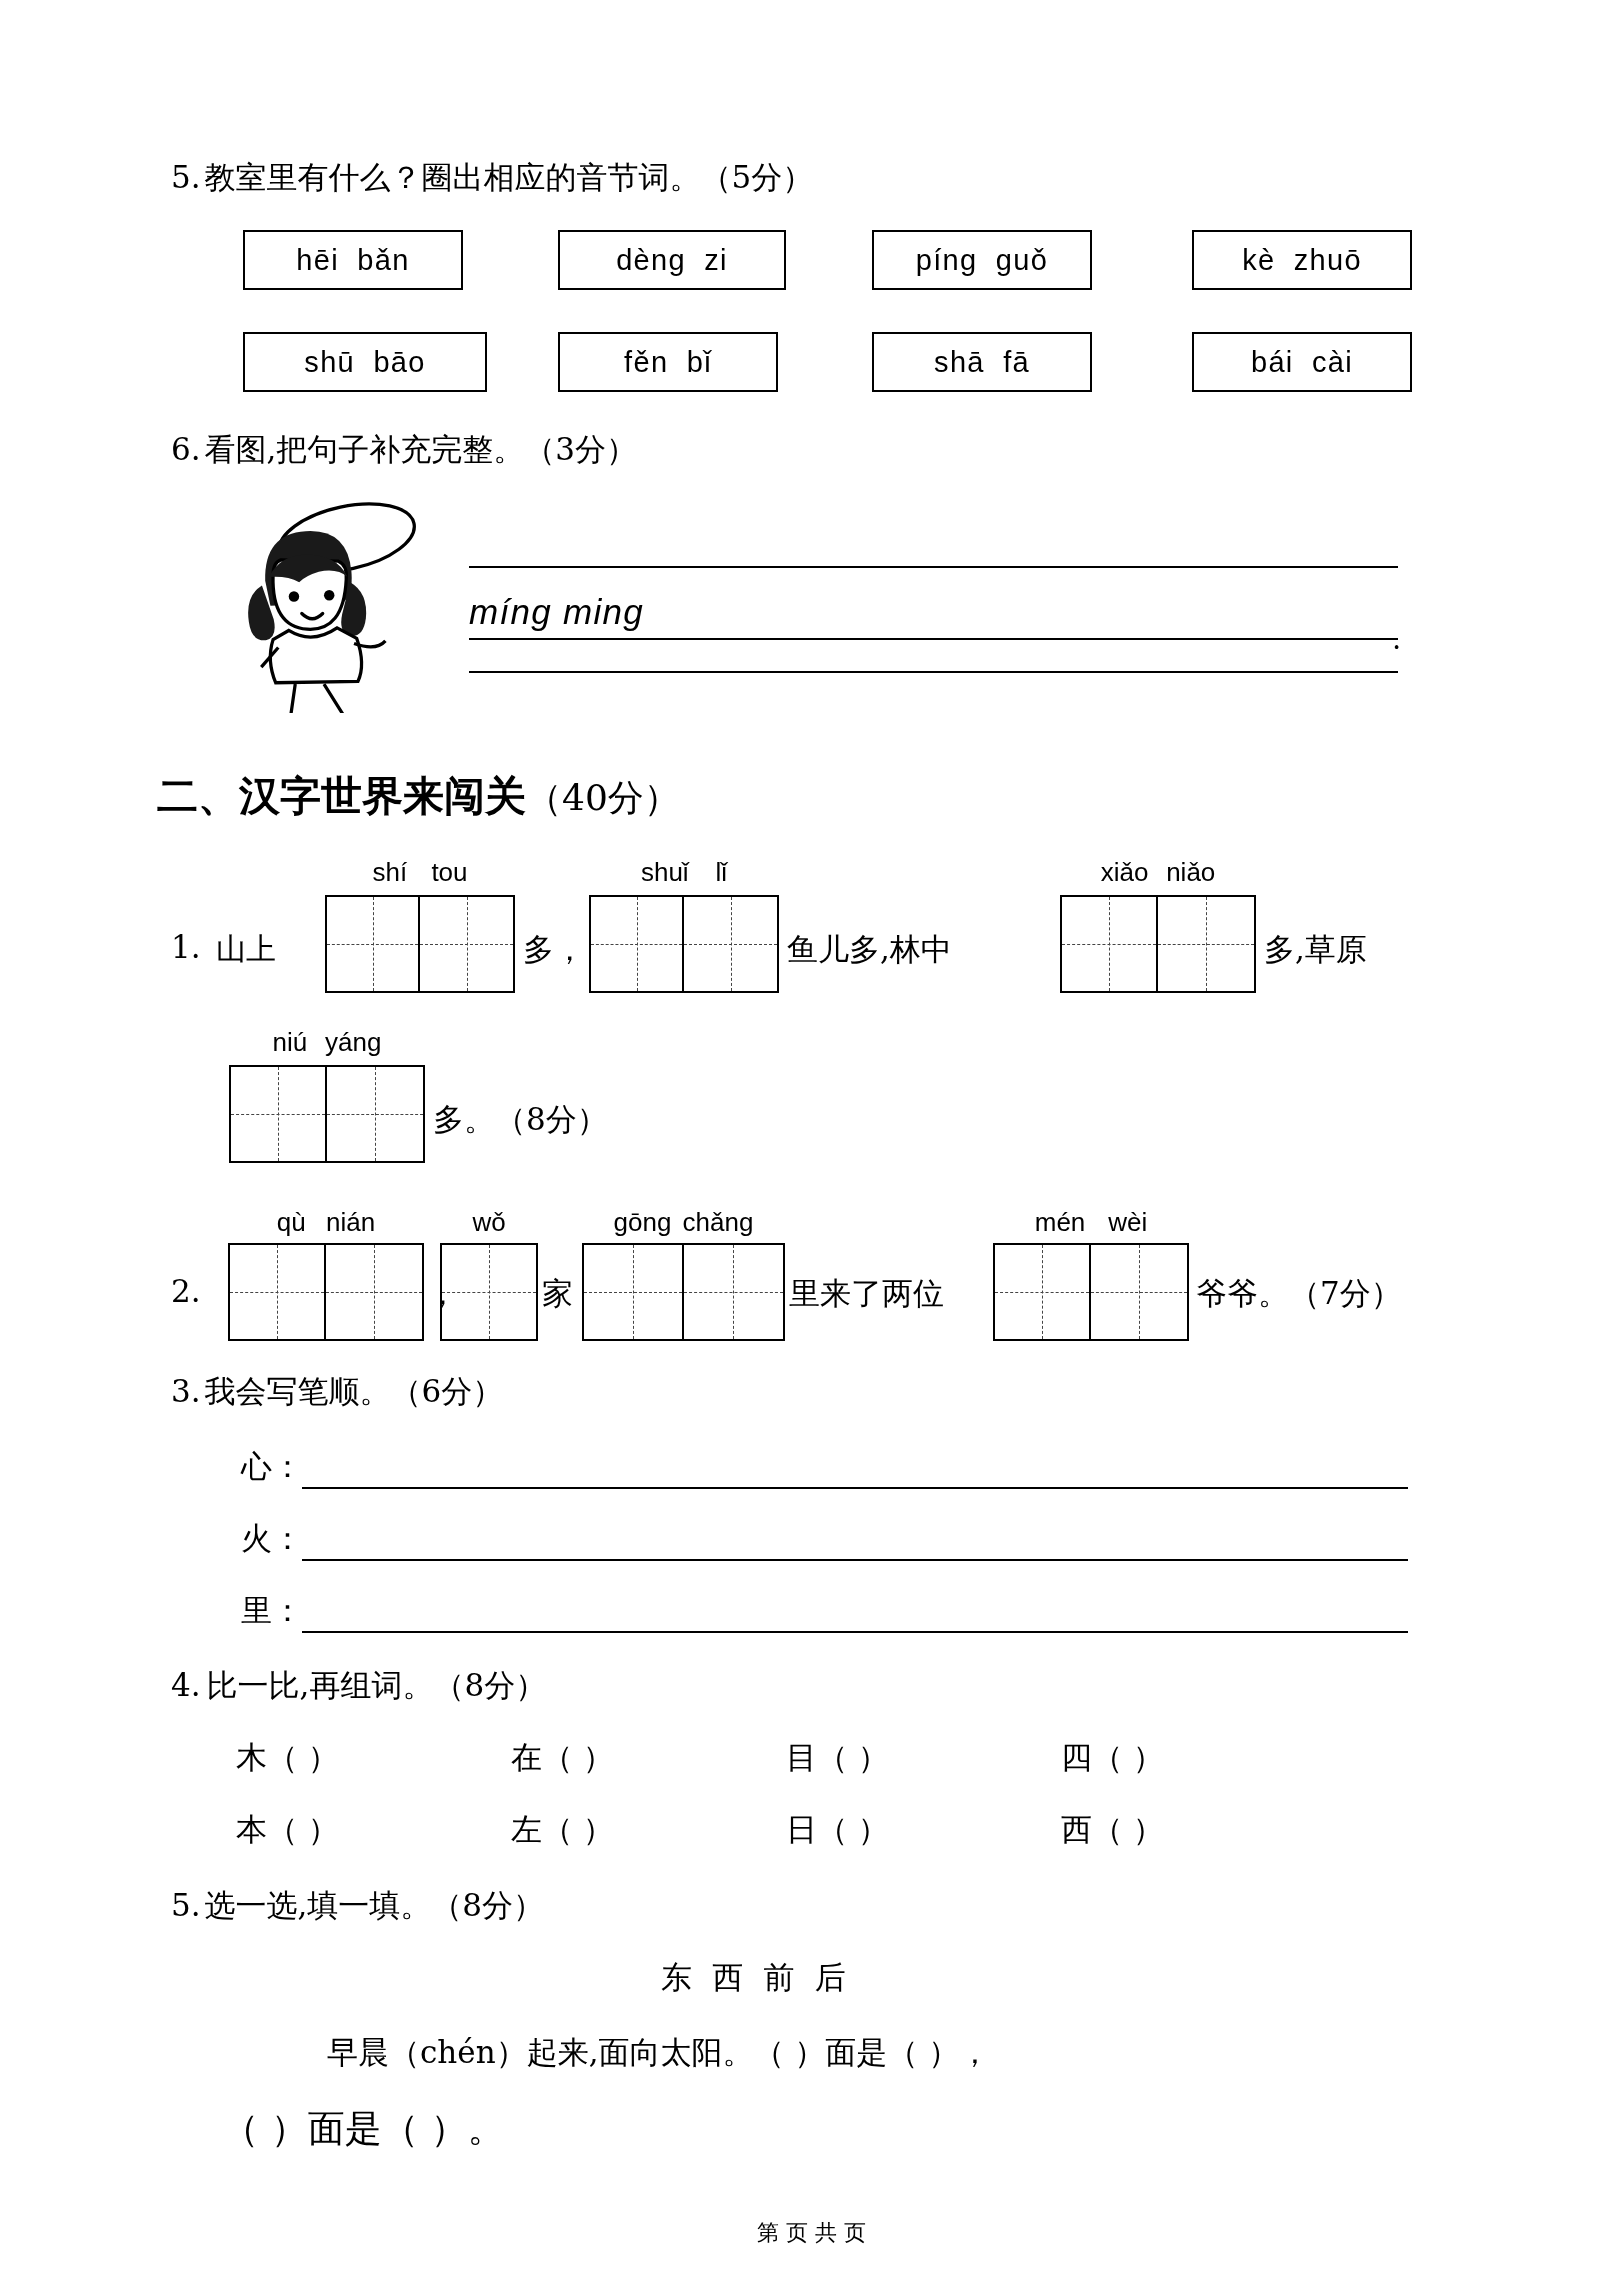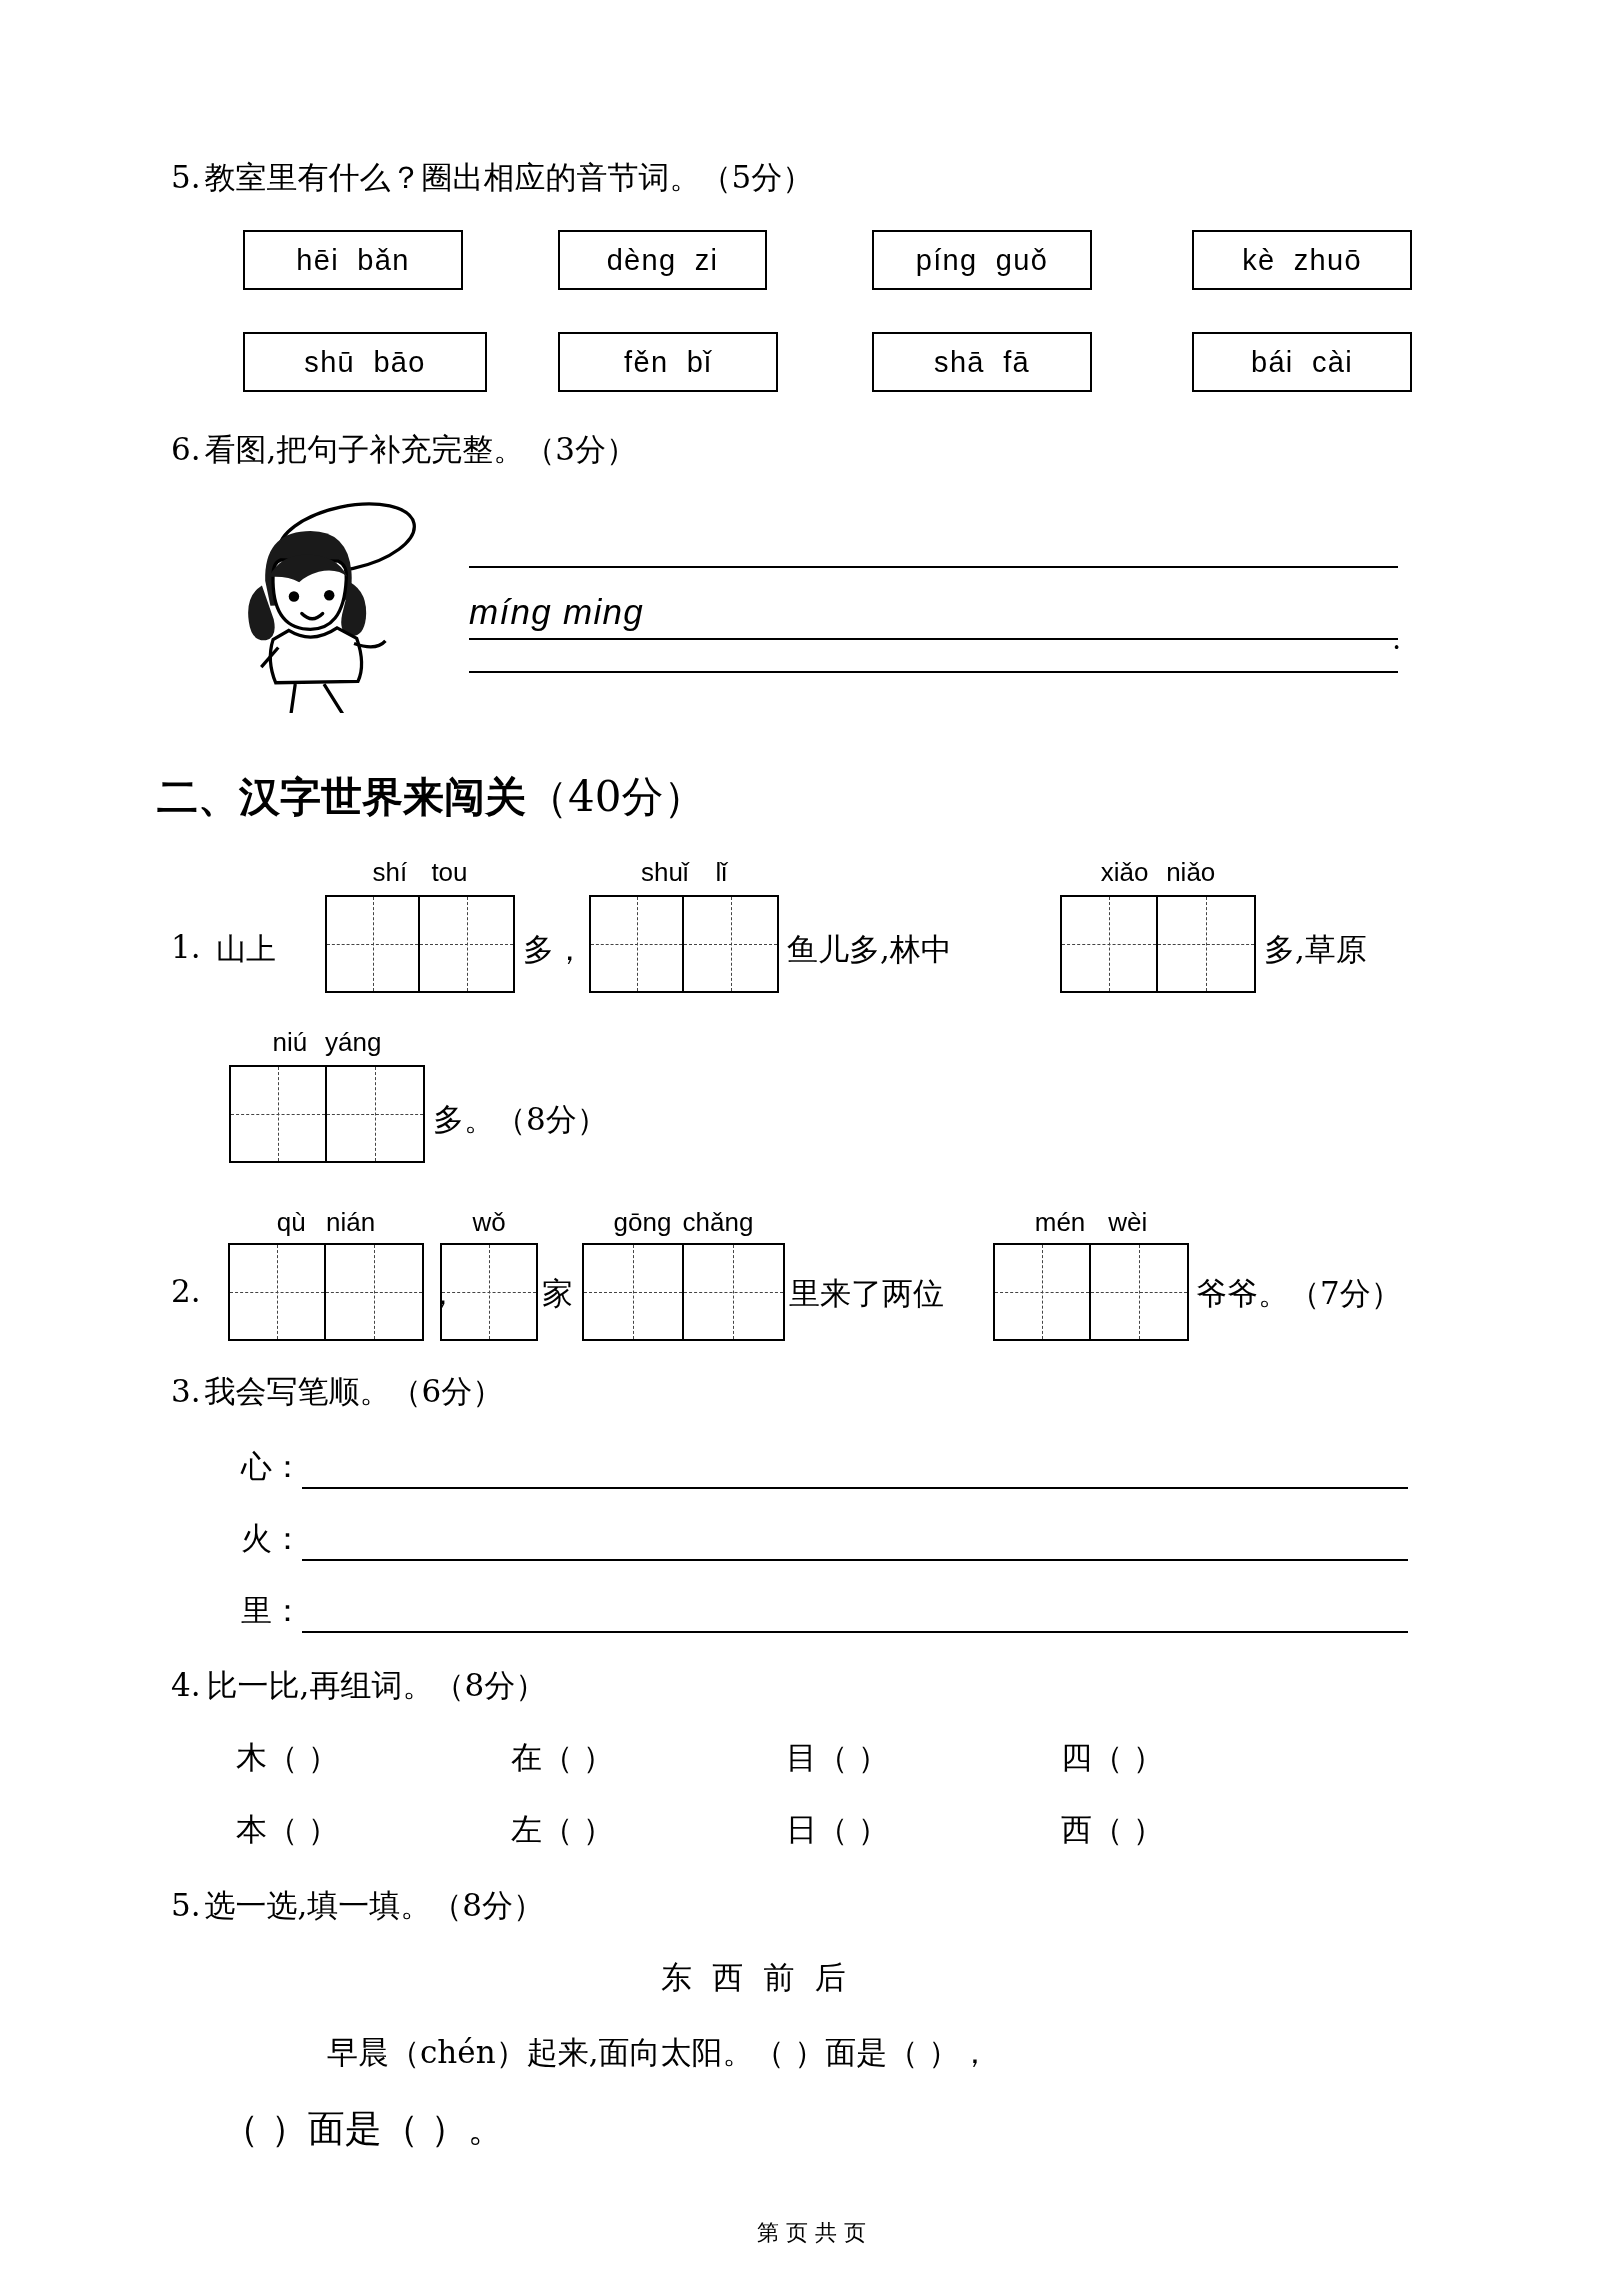--- a/index.html
+++ b/index.html
@@ -77,21 +77,21 @@
 
   <div style="position:absolute; left:171px; top:157px; display:flex; align-items:baseline;">
     <span class="txt" style="font-size:31px;">5.</span>
     <span class="txt" style="font-size:31px; margin-left:3.9px;">教室里有什么？圈出相应的音节词。（5分）</span>
   </div>
 
   <div class="pybox" style="position:absolute; left:243px; top:230px; width:220px;">
     <span>hēi</span>
     <span>bǎn</span>
   </div>
-  <div class="pybox" style="position:absolute; left:558px; top:230px; width:209px;">
+  <div class="pybox" style="position:absolute; left:558px; top:230px; width:228px;">
     <span>dèng</span>
     <span>zi</span>
   </div>
   <div class="pybox" style="position:absolute; left:872px; top:230px; width:220px;">
     <span>píng</span>
     <span>guǒ</span>
   </div>
   <div class="pybox" style="position:absolute; left:1192px; top:230px; width:220px;">
     <span>kè</span>
     <span>zhuō</span>
@@ -150,21 +150,21 @@
   </div>
 
   <div class="wline" style="position:absolute; left:469px; top:566px; width:929px;"></div>
   <div class="wline" style="position:absolute; left:469px; top:638px; width:929px;"></div>
   <div class="wline" style="position:absolute; left:469px; top:671px; width:929px;"></div>
   <div class="py" style="position:absolute; left:469px; top:592px; font-size:35px; letter-spacing:1.3px;font-style:italic;">míng ming</div>
   <div class="txt" style="position:absolute; left:1392px; top:622px; font-size:29px;">.</div>
 
   <div style="position:absolute; left:157px; top:769px; display:flex; align-items:baseline;">
     <span class="txt" style="font-size:41px; font-weight:bold;">二、汉字世界来闯关</span>
-    <span class="txt" style="font-size:42px;">（40分）</span>
+    <span class="txt" style="font-size:36px;">（40分）</span>
   </div>
 
   <div class="lbl-py" style="position:absolute; left:325px; top:857px; width:190px;">
     <span>shí</span>
     <span style="margin-left:17px;">tou</span>
   </div>
   <div class="lbl-py" style="position:absolute; left:589px; top:857px; width:190px;">
     <span>shuǐ</span>
     <span style="margin-left:19.6px;">lǐ</span>
   </div>

